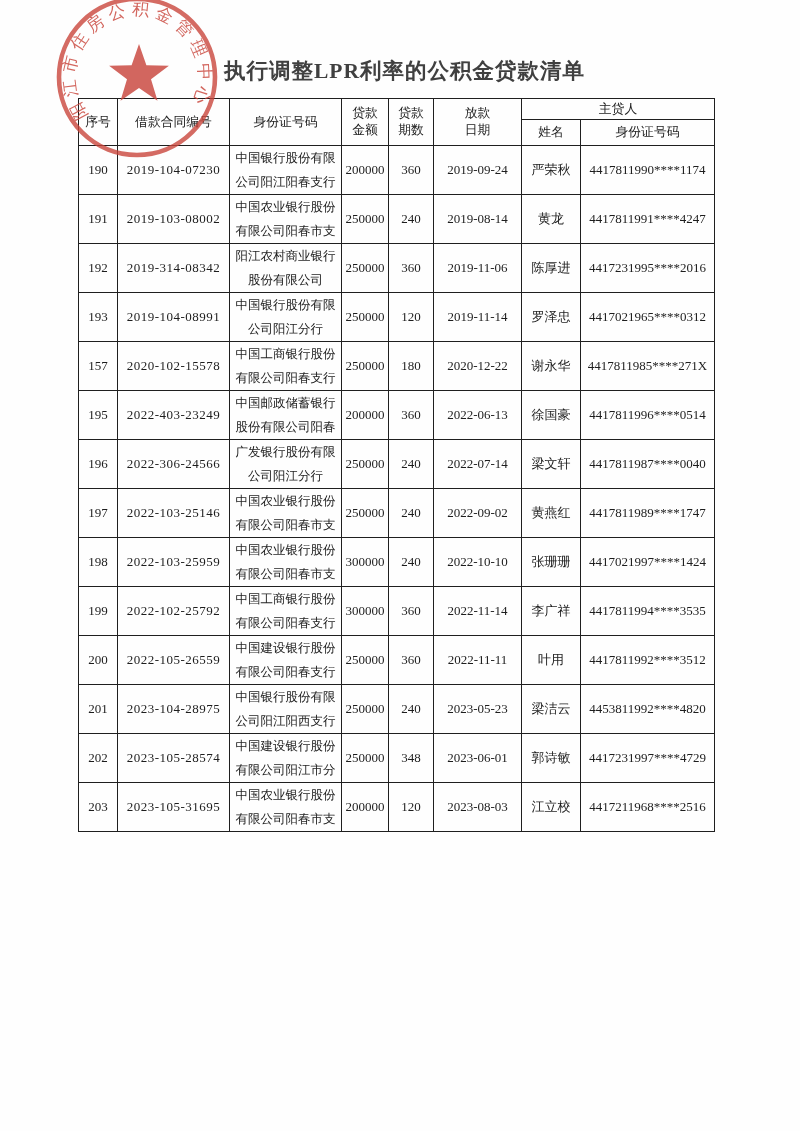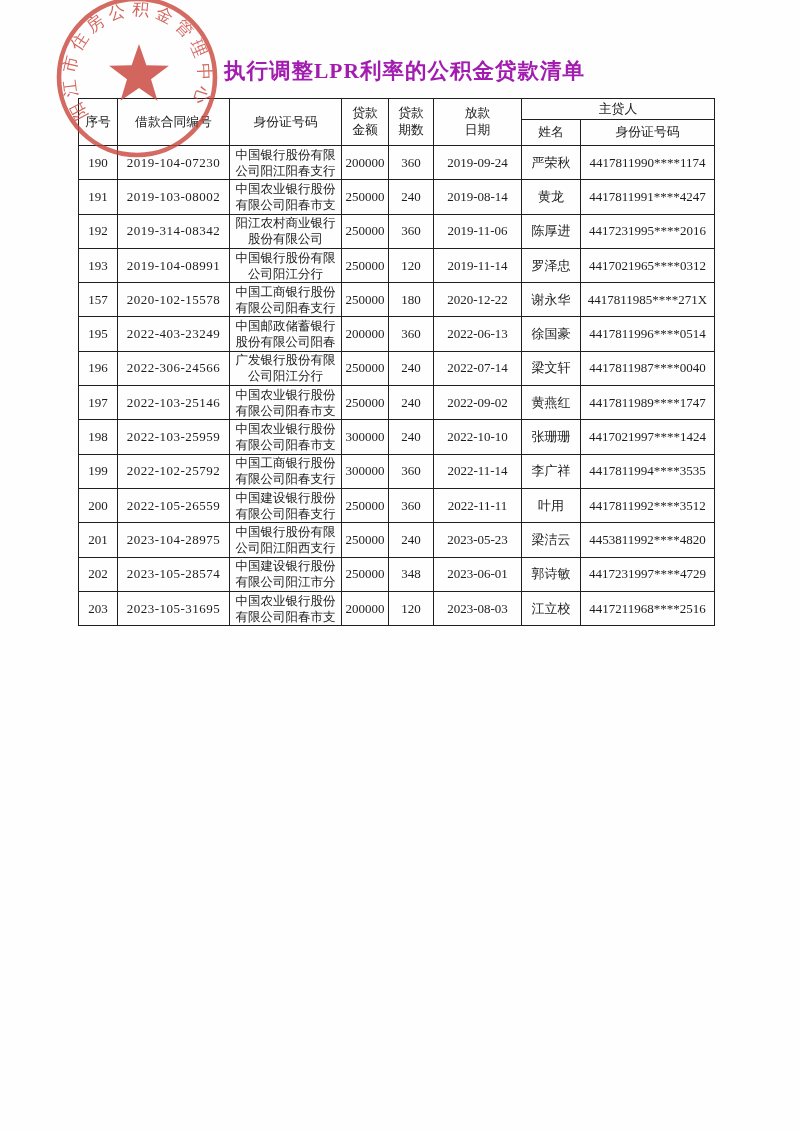--- a/index.html
+++ b/index.html
@@ -6,21 +6,21 @@
   body{
     width:800px;height:1131px;background:#ffffff;position:relative;
     font-family:"Liberation Serif","DejaVu Serif",serif;color:#1c1c1c;
     overflow:hidden;
   }
   .page{position:absolute;inset:0;background:#fefefe;}
 
   
   .doc-title{
     position:absolute;left:224px;top:56px;width:400px;
-    font-size:21.5px;font-weight:600;letter-spacing:1px;color:#a21caf;
+    font-size:21.5px;font-weight:600;letter-spacing:1px;color:#404040;
     white-space:nowrap;
   }
 
   
   .tbl-wrap{position:absolute;left:78px;top:98px;}
   table{
     border-collapse:collapse;table-layout:fixed;width:636px;
     background:transparent;
   }
   th,td{
@@ -28,21 +28,21 @@
     text-align:center;vertical-align:middle;
     padding:0 2px;overflow:hidden;
     font-weight:normal;
   }
   thead th{font-size:12.8px;color:#222;}
   .hrow-a th{height:20px;}
   .hrow-b th{height:25px;}
   tbody td{height:33.3px;font-size:13px;color:#1d1d1d;}
   .wrap2{display:inline-block;max-width:2.35em;line-height:1.3;word-break:break-all;text-align:center;}
   .col-contract{letter-spacing:0.5px;}
-  .col-bank{font-size:12.5px;line-height:16px;padding:0;}
+  .col-bank{font-size:12.5px;line-height:24px;padding:0;}
   .bank-text{display:inline-block;width:101px;word-break:break-all;text-align:center;}
 
   
   .stamp{
     position:absolute;left:48px;top:-6px;width:182px;height:178px;
     pointer-events:none;opacity:0.88;
   }
 </style>
 </head>
 <body>

